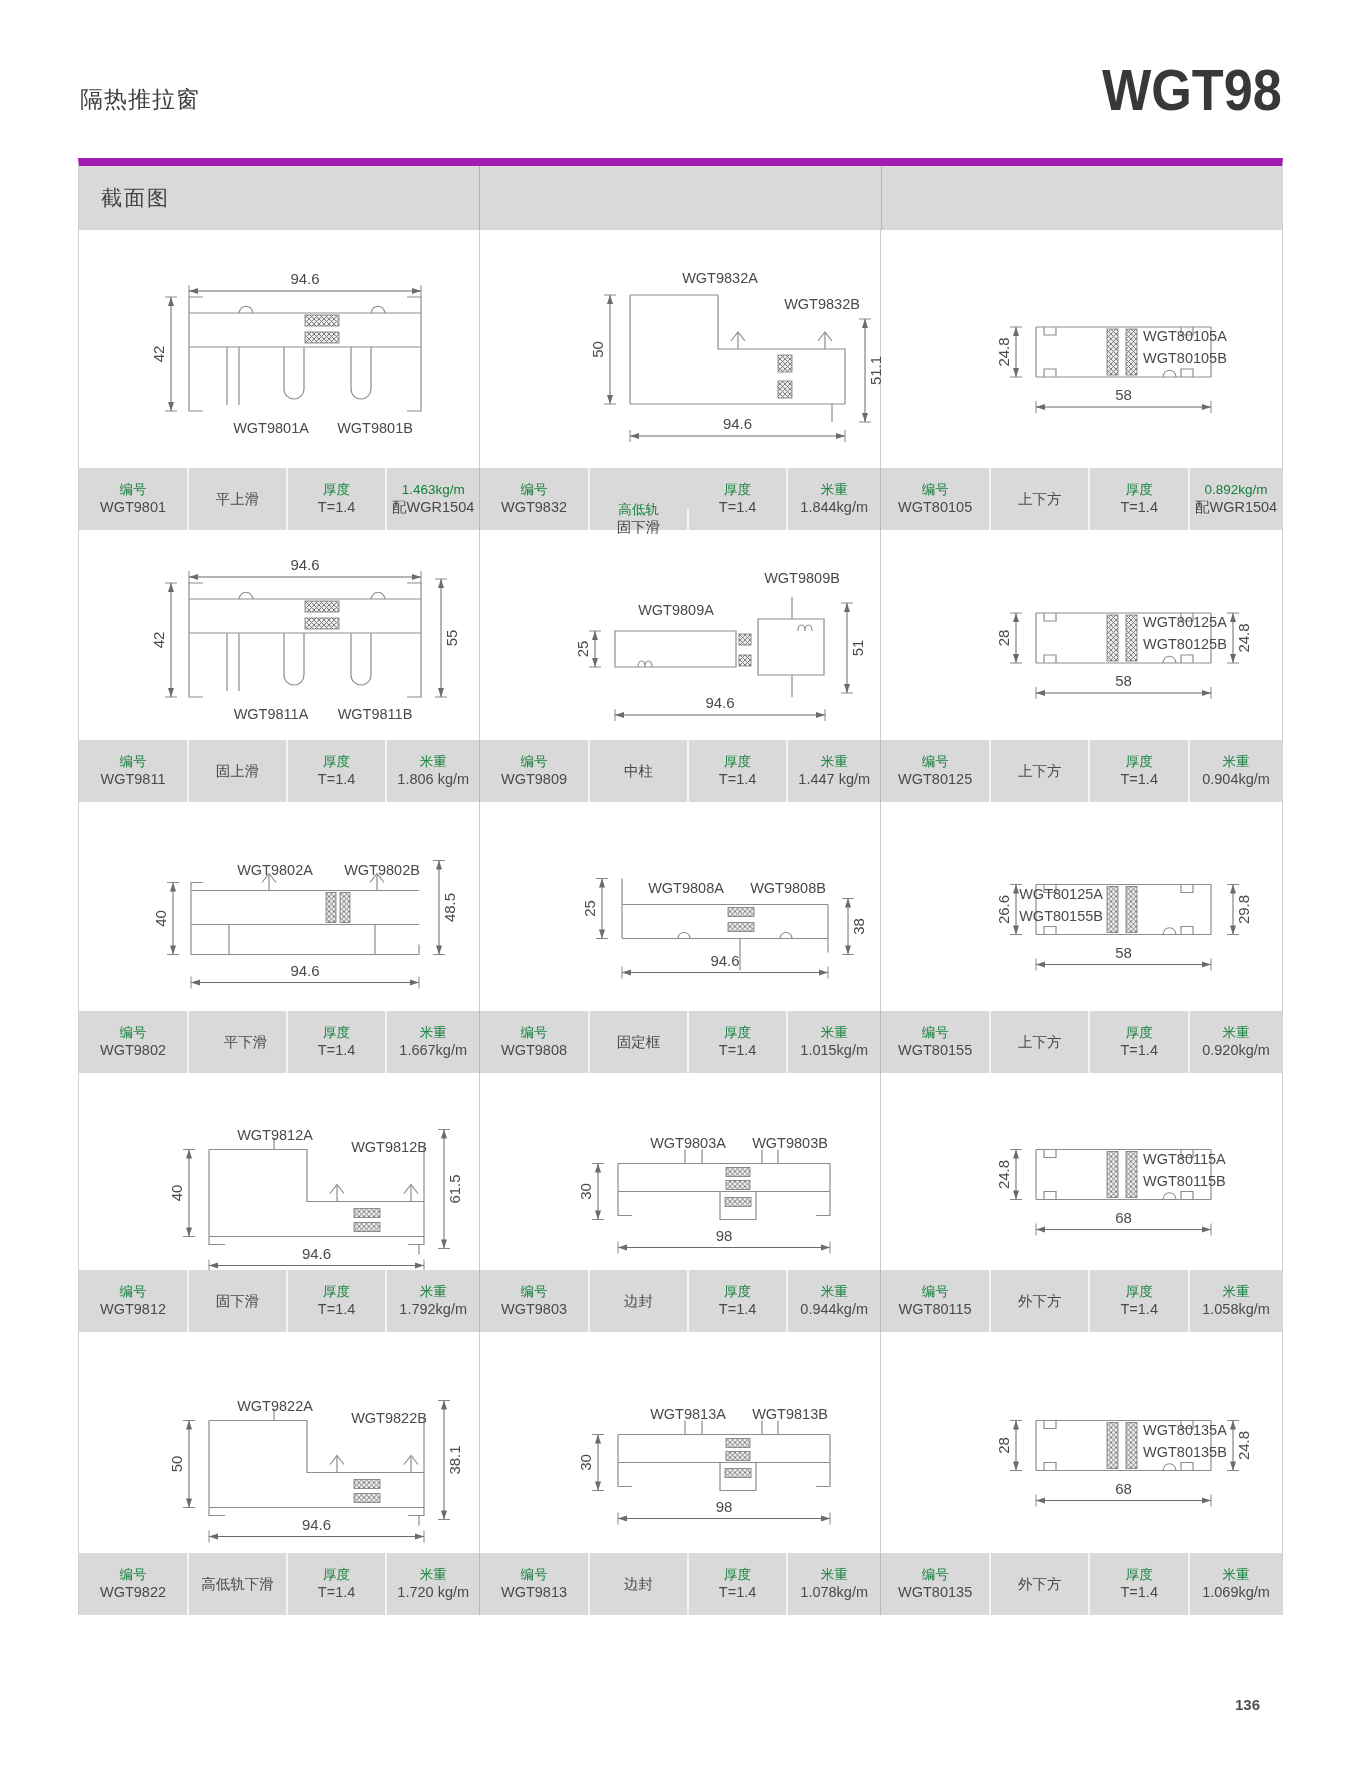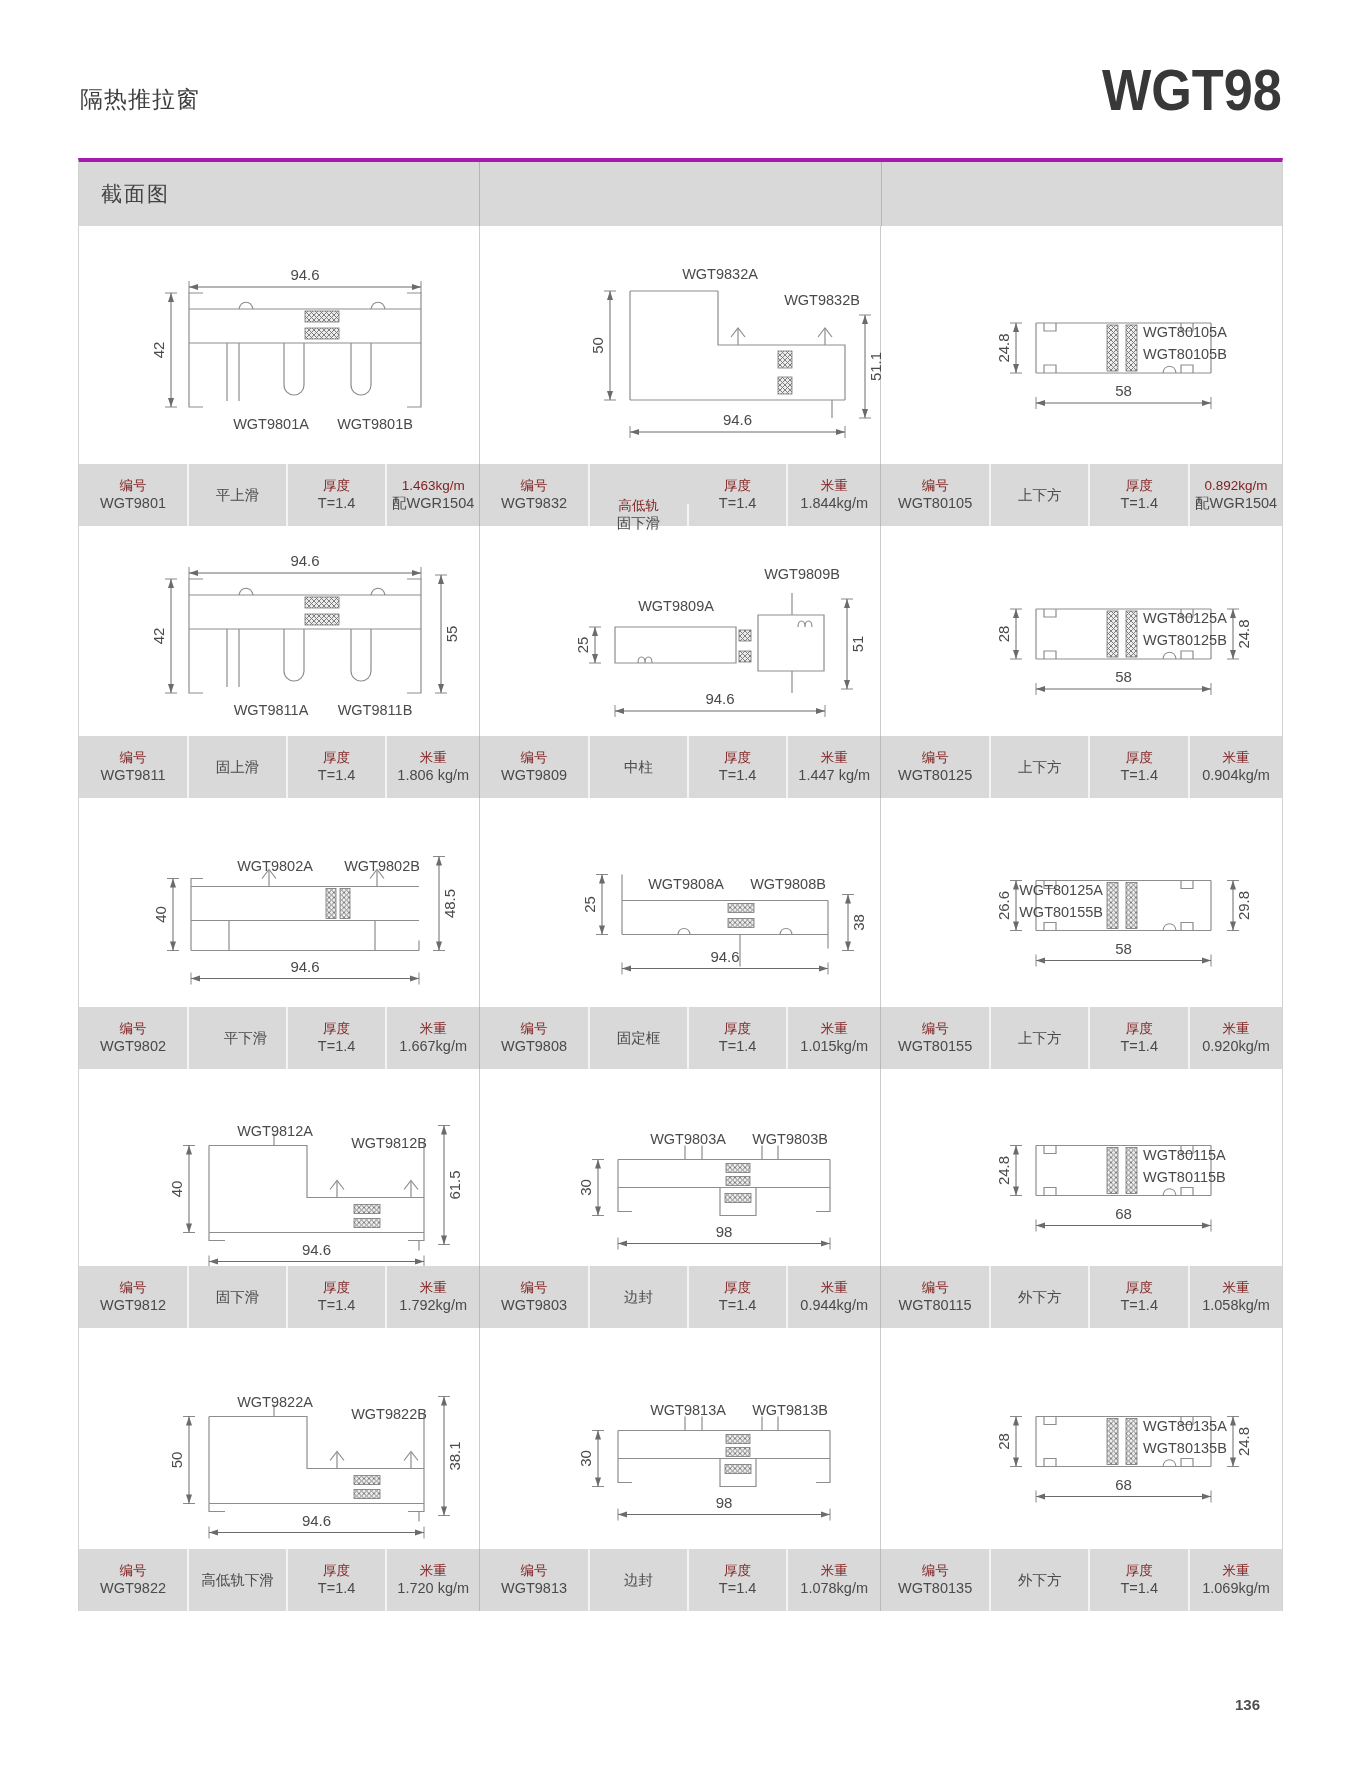--- a/index.html
+++ b/index.html
@@ -8,37 +8,37 @@
     font-family:"Liberation Sans","DejaVu Sans",sans-serif;color:#4a4a4a;
     overflow:hidden;
   }
   .doc-title{position:absolute;left:80px;top:84px;font-size:23px;color:#3e3e3e;letter-spacing:1px;}
   .series{
     position:absolute;right:76px;top:56px;font-size:58px;font-weight:bold;color:#383838;
     transform:scaleX(.9);transform-origin:100% 50%;letter-spacing:0px;
   }
   .tablewrap{
     position:absolute;left:78px;top:158px;width:1203px;
-    border-top:4px solid #a21caf;border-left:1px solid #d2d2d2;border-right:1px solid #d2d2d2;
+    border-top:8px solid #a21caf;border-left:1px solid #d2d2d2;border-right:1px solid #d2d2d2;
     box-sizing:content-box;
   }
   .hband{display:flex;height:64px;background:#d9d9d9;}
   .hcell{flex:1;border-right:1px solid #b5b5b5;display:flex;align-items:center;box-sizing:border-box;}
   .hcell:last-child{border-right:none;}
   .hcell .htext{padding-left:22px;font-size:21px;color:#424242;letter-spacing:2px;}
   .drow{display:flex;background:#fff;}
   .dcell{width:401px;border-right:1px solid #cccccc;box-sizing:border-box;position:relative;}
   .dcell:last-child{border-right:none;}
   .irow{display:flex;height:62px;}
   .icol{width:401px;display:flex;background:#d9d9d9;border-right:1px solid #b9b9b9;box-sizing:border-box;}
   .icol:last-child{border-right:none;}
   .ic{display:flex;flex-direction:column;justify-content:center;align-items:center;
       border-right:2px solid #f4f4f4;box-sizing:border-box;line-height:1.3;}
   .ic:last-child{border-right:none;}
-  .ic .l1{font-size:13.5px;color:#7f1d1d;}
+  .ic .l1{font-size:13.5px;color:#15803d;}
   .ic .l2{font-size:14.5px;color:#4a4a4a;}
   .ic.single{justify-content:center;}
   .pagenum{position:absolute;right:98px;top:1696px;font-size:15px;font-weight:bold;color:#4f4f4f;margin-left:48px;}
   svg{display:block;}
 </style>
 </head>
 <body>
 
 <div>
   <div class="doc-title">隔热推拉窗</div>

